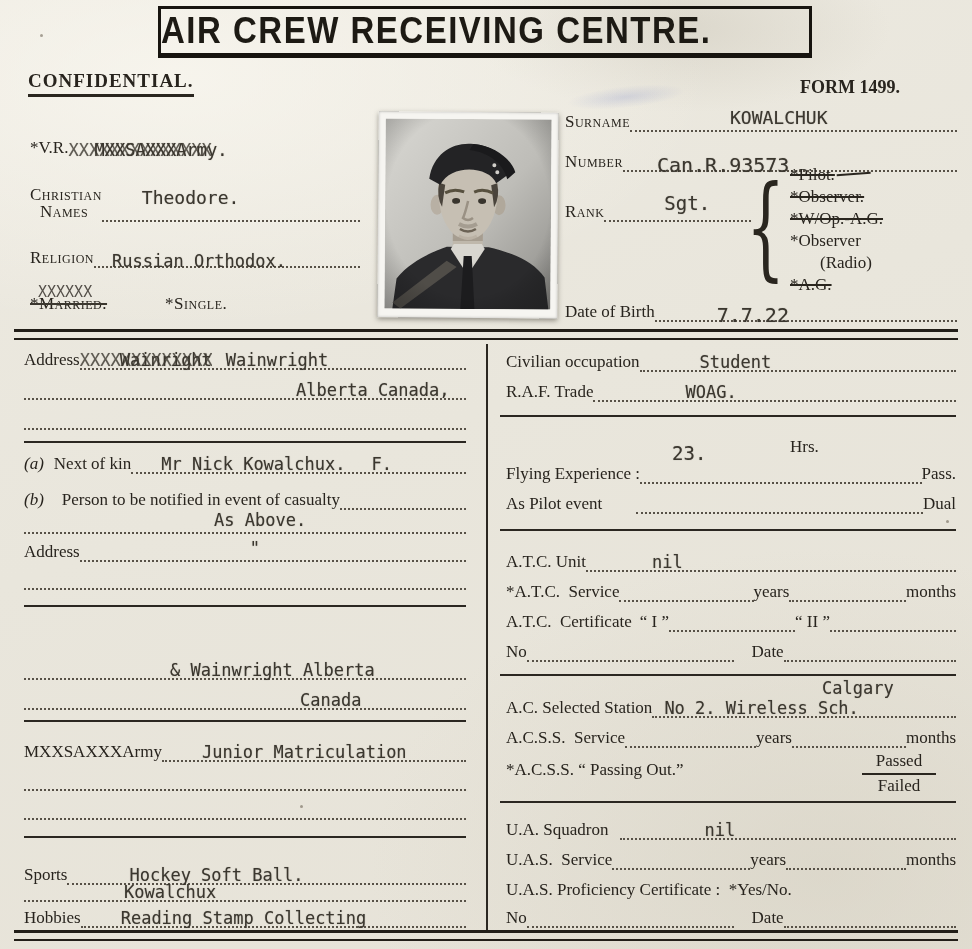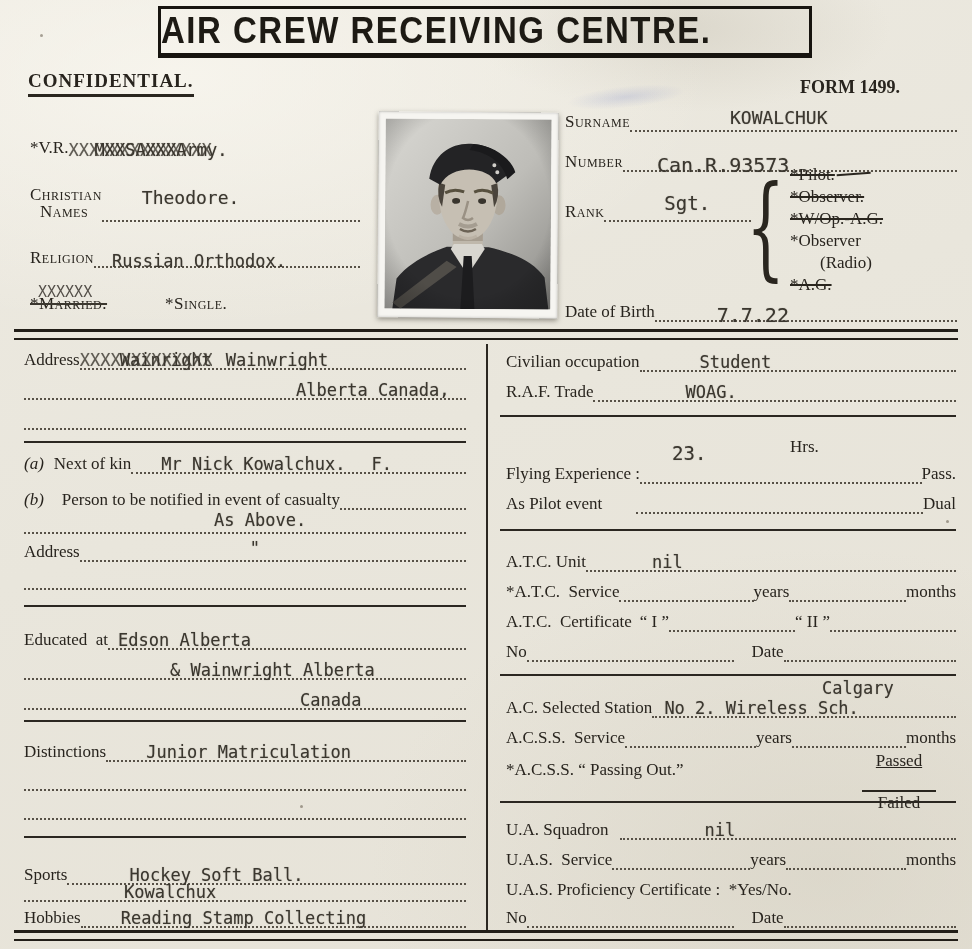--- a/index.html
+++ b/index.html
@@ -43,21 +43,21 @@
   .photo svg{display:block;}
   .brace{position:absolute; left:746px; top:162px; font-family:"DejaVu Serif", serif;
       font-size:112px; line-height:130px; color:#2a261f; transform:scale(.55,1); transform-origin:left center; font-weight:400;}
   .opts{position:absolute; left:790px; top:164px; width:178px;}
   .opt{font-size:17px; line-height:22px; white-space:pre; color:#28241e;}
   .opt.indent{padding-left:30px;}
   .opt .st{text-decoration:line-through; text-decoration-thickness:2px; text-decoration-color:#2a261f;}
   .opt.ext::after{content:""; display:inline-block; width:34px; height:0; border-top:2px solid #2a261f;
       margin-left:2px; transform:rotate(-4deg) translateY(-5px);}
   .fraction{position:absolute; left:862px; top:750px; width:74px; text-align:center; font-size:17px; line-height:1.3;}
-  .fraction .top{border-bottom:2px solid #2a261f; display:block; padding-bottom:18px;text-decoration:underline;}
+  .fraction .top{border-bottom:2px solid #2a261f; display:block; padding-bottom:1px;}
   .overtype{position:absolute; font-family:"DejaVu Sans Mono",monospace; font-size:15px; color:#45403a; opacity:.9;}
   .smudge{position:absolute; left:566px; top:86px; width:120px; height:22px; transform:rotate(-6deg);
       background:radial-gradient(ellipse at center, rgba(80,100,190,.17), rgba(80,100,190,0) 70%);}
   .speck{position:absolute; width:3px; height:3px; border-radius:50%; background:rgba(70,60,45,.45);}
 </style>
 </head>
 <body>
 
 <div class="sheet">
 
@@ -221,40 +221,34 @@
 
   <div class="row" style="left:24px;top:540px;width:442px;">
     <span class="lbl">Address</span>
     <span class="lead">
       <span class="tv up" style="padding-left:170px;">"</span>
     </span>
   </div>
   <div class="dotrule" style="left:24px;top:588px;width:442px;"></div>
   <div class="hrule" style="left:24px;top:605px;width:442px;"></div>
 
-  <div class="row" style="left:24px;top:628px;width:442px;">
-    <span class="lbl">Educated  at</span>
-    <span class="lead">
-      <span class="tv" style="padding-left:10px;">Edson Alberta</span>
-    </span>
-  </div>
   <div class="row" style="left:24px;top:658px;width:442px;">
     <span class="lead">
       <span class="tv" style="padding-left:146px;">&amp; Wainwright Alberta</span>
     </span>
   </div>
   <div class="row" style="left:24px;top:688px;width:442px;">
     <span class="lead">
       <span class="tv" style="padding-left:276px;">Canada</span>
     </span>
   </div>
   <div class="hrule" style="left:24px;top:720px;width:442px;"></div>
 
   <div class="row" style="left:24px;top:740px;width:442px;">
-    <span class="lbl">Distinctions</span>
+    <span class="lbl">MXXSAXXXArmy</span>
     <span class="lead">
       <span class="tv" style="padding-left:40px;">Junior Matriculation</span>
     </span>
   </div>
   <div class="dotrule" style="left:24px;top:789px;width:442px;"></div>
   <div class="dotrule" style="left:24px;top:818px;width:442px;"></div>
   <div class="hrule" style="left:24px;top:836px;width:442px;"></div>
 
   <div class="row" style="left:24px;top:863px;width:442px;">
     <span class="lbl">Sports</span>

